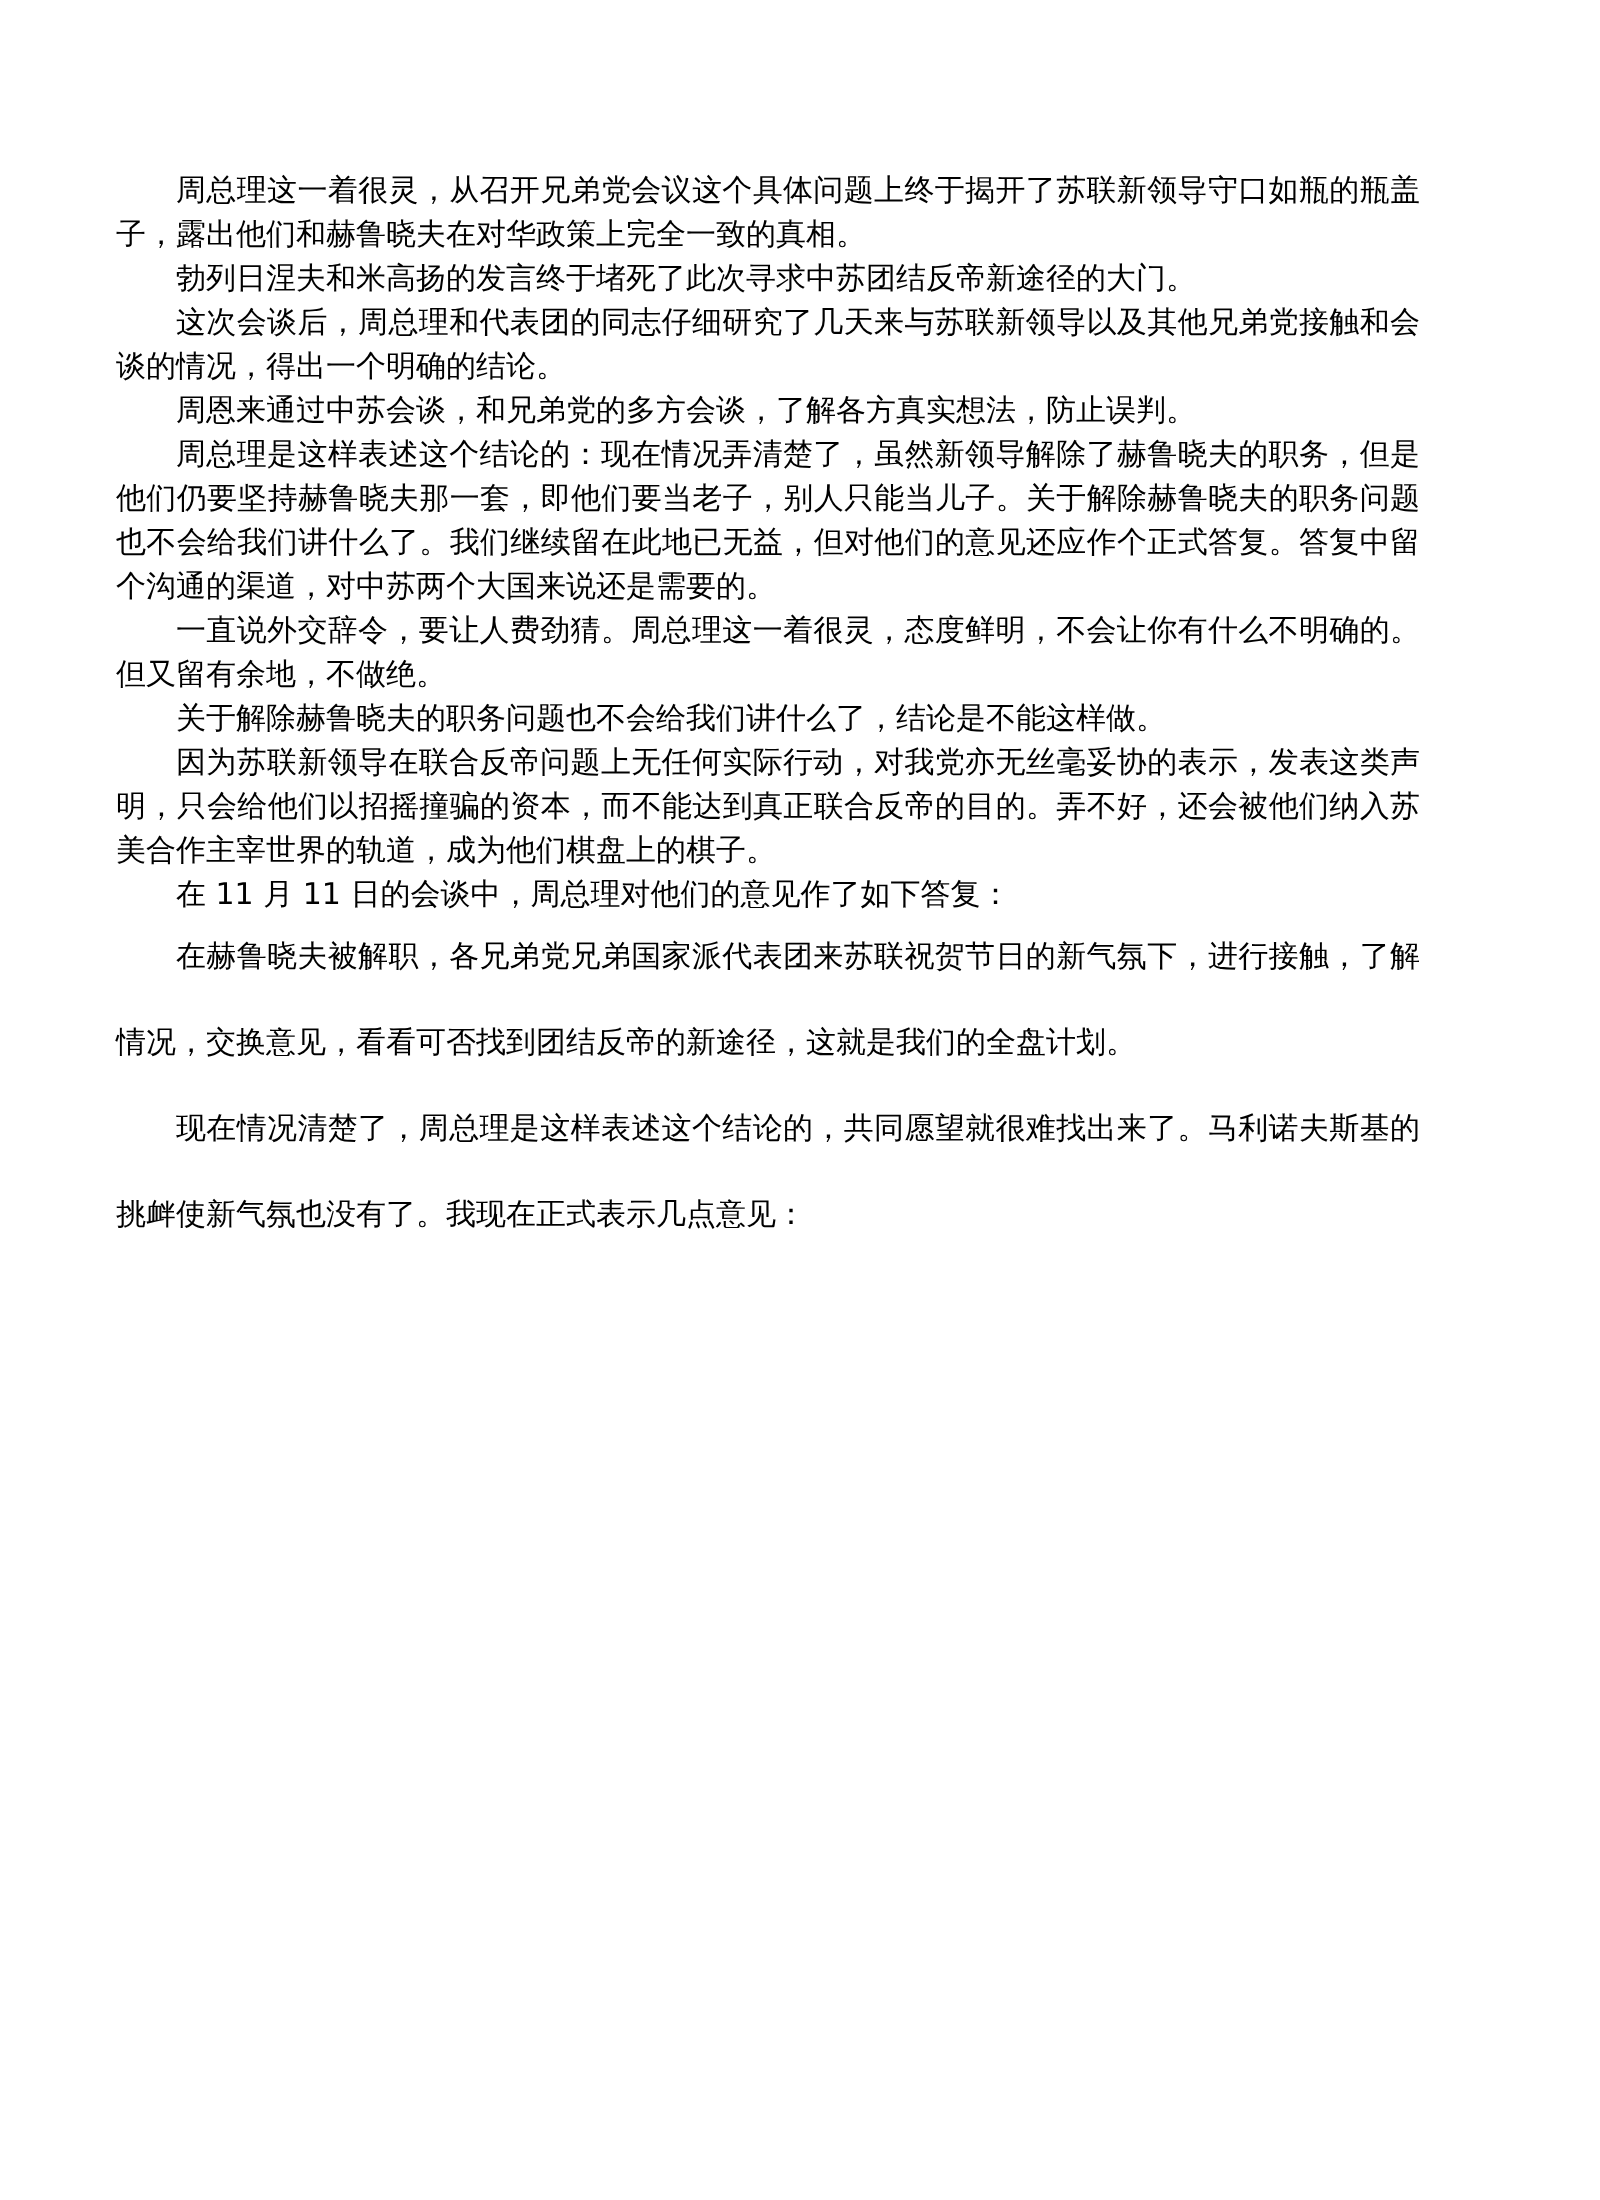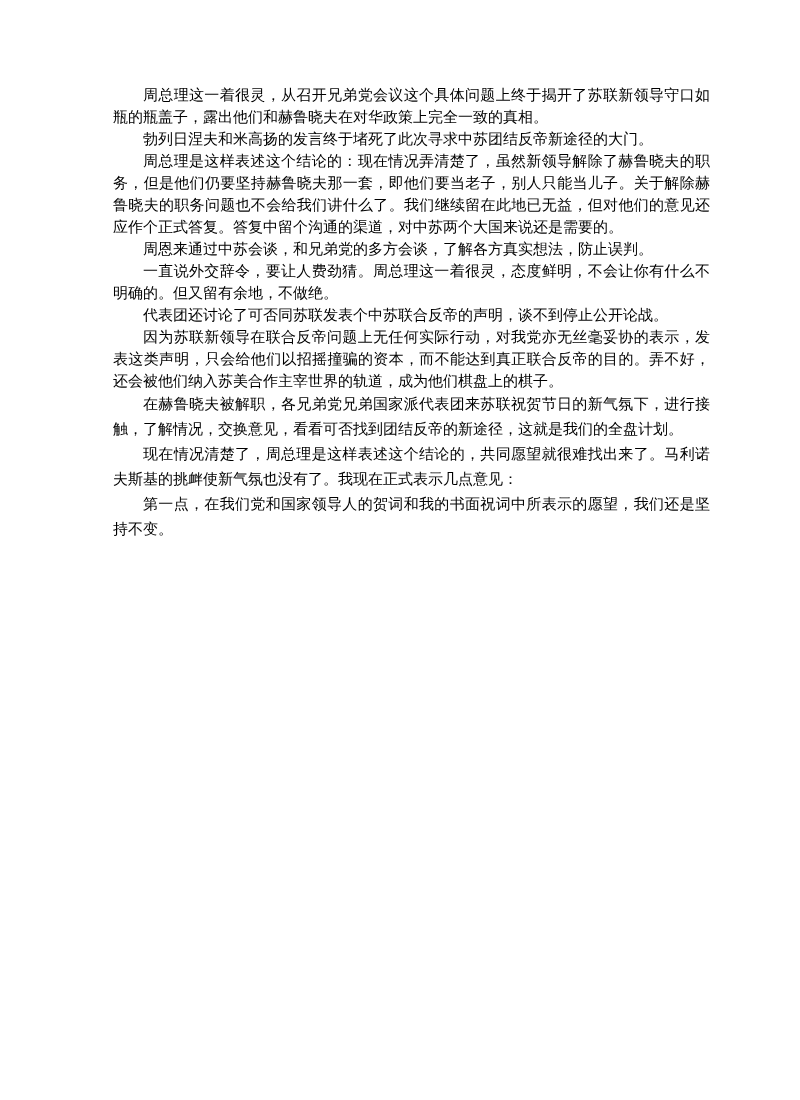--- a/index.html
+++ b/index.html
@@ -11,51 +11,52 @@
     width: 800px;
     height: 1100px;
     overflow: hidden;
   }
   .page {
     box-sizing: border-box;
     width: 800px;
     height: 1100px;
     background: #ffffff;
     color: #000000;
-    padding: 84px 90px 0 113px;
+    padding: 84px 90px 0 58px;
     font-family: "DejaVu Sans", "Liberation Sans", sans-serif;
   }
   .section p {
     margin: 0;
     padding: 0;
     text-indent: 2em;
     text-align: justify;
     word-break: break-all;
   }
   .section-dense p {
     font-size: 15px;
     line-height: 22px;
   }
   .section-loose p {
     font-size: 15px;
-    line-height: 25px;
+    line-height: 43px;
     font-family: Liberation Serif, serif;
   }
 </style>
 </head>
 <body>
 
 <div class="page">
   <div class="section section-dense">
       <p>周总理这一着很灵，从召开兄弟党会议这个具体问题上终于揭开了苏联新领导守口如瓶的瓶盖子，露出他们和赫鲁晓夫在对华政策上完全一致的真相。</p>
       <p>勃列日涅夫和米高扬的发言终于堵死了此次寻求中苏团结反帝新途径的大门。</p>
+      <p>这次会谈后，周总理和代表团的同志仔细研究了几天来与苏联新领导以及其他兄弟党接触和会谈的情况，得出一个明确的结论。</p>
+      <p>周恩来通过中苏会谈，和兄弟党的多方会谈，了解各方真实想法，防止误判。</p>
       <p>周总理是这样表述这个结论的：现在情况弄清楚了，虽然新领导解除了赫鲁晓夫的职务，但是他们仍要坚持赫鲁晓夫那一套，即他们要当老子，别人只能当儿子。关于解除赫鲁晓夫的职务问题也不会给我们讲什么了。我们继续留在此地已无益，但对他们的意见还应作个正式答复。答复中留个沟通的渠道，对中苏两个大国来说还是需要的。</p>
-      <p>周恩来通过中苏会谈，和兄弟党的多方会谈，了解各方真实想法，防止误判。</p>
       <p>一直说外交辞令，要让人费劲猜。周总理这一着很灵，态度鲜明，不会让你有什么不明确的。但又留有余地，不做绝。</p>
-      <p>代表团还讨论了可否同苏联发表个中苏联合反帝的声明，谈不到停止公开论战。</p>
+      <p>关于解除赫鲁晓夫的职务问题也不会给我们讲什么了，结论是不能这样做。</p>
       <p>因为苏联新领导在联合反帝问题上无任何实际行动，对我党亦无丝毫妥协的表示，发表这类声明，只会给他们以招摇撞骗的资本，而不能达到真正联合反帝的目的。弄不好，还会被他们纳入苏美合作主宰世界的轨道，成为他们棋盘上的棋子。</p>
+      <p>在 11 月 11 日的会谈中，周总理对他们的意见作了如下答复：</p>
     </div>
   <div class="section section-loose">
       <p>在赫鲁晓夫被解职，各兄弟党兄弟国家派代表团来苏联祝贺节日的新气氛下，进行接触，了解情况，交换意见，看看可否找到团结反帝的新途径，这就是我们的全盘计划。</p>
       <p>现在情况清楚了，周总理是这样表述这个结论的，共同愿望就很难找出来了。马利诺夫斯基的挑衅使新气氛也没有了。我现在正式表示几点意见：</p>
-      <p>第一点，在我们党和国家领导人的贺词和我的书面祝词中所表示的愿望，我们还是坚持不变。</p>
     </div>
 </div>
 
 </body></html>

